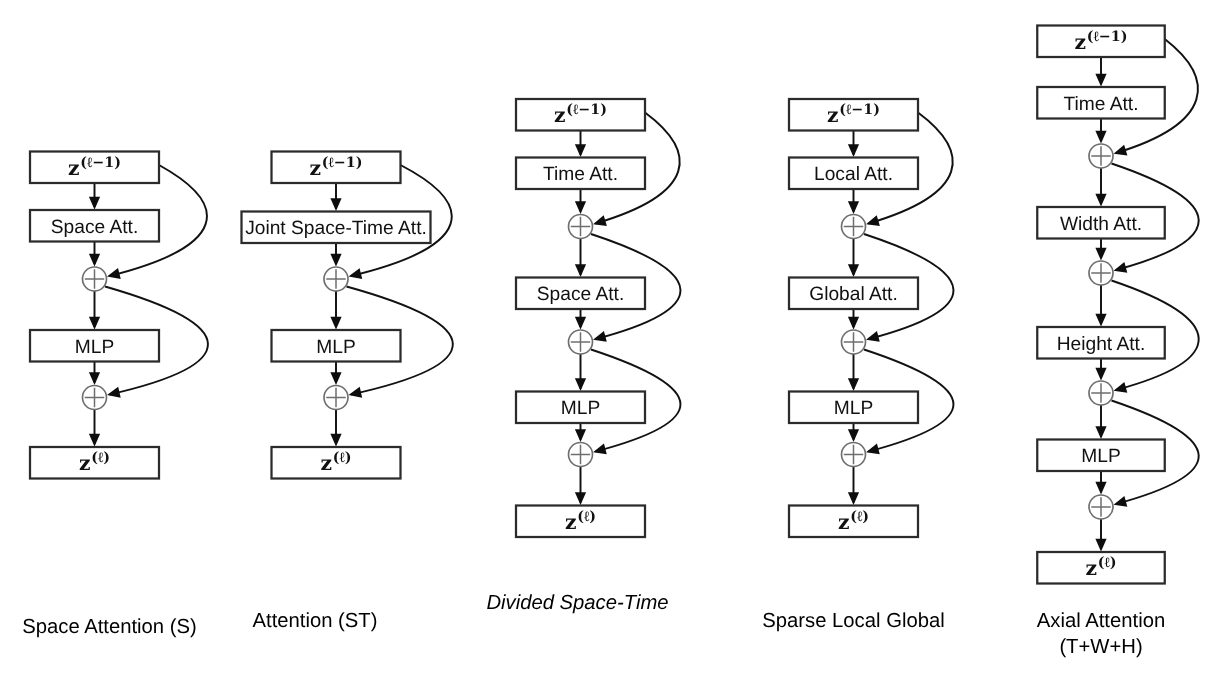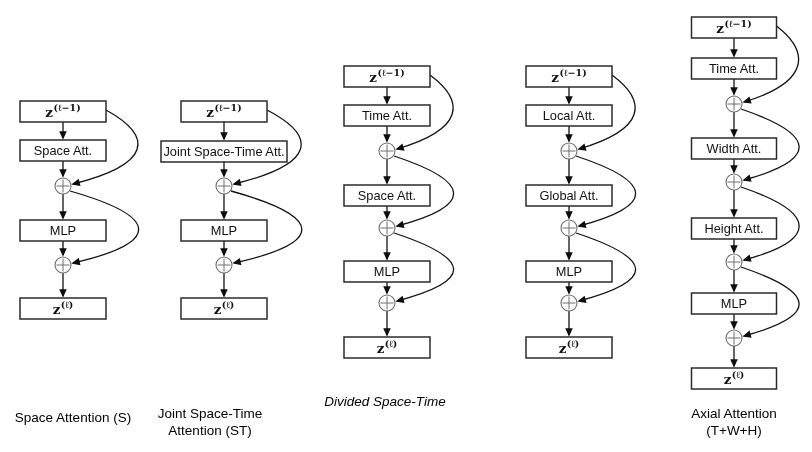--- a/index.html
+++ b/index.html
@@ -199,26 +199,26 @@
         <line x1="734" y1="331.5" x2="734" y2="344.5" class="addl"></line>
         <rect x="691.5" y="368" width="85" height="21" class="box"></rect>
         <text x="734" y="383.5" class="vartext"><tspan>z</tspan><tspan dy="-5.5" dx="0.5" class="vsup">(ℓ)</tspan></text>
       </g>
     </svg>
   <div id="captions">
       <div class="caption" style="left: -17px; top: 410px;">
         <div>Space Attention (S)</div>
       </div>
       <div class="caption" style="left: 120px; top: 406px;">
-        <div>Joint Space-Time</div>
         <div>Attention (ST)</div>
       </div>
       <div class="caption" style="left: 295px; top: 394px; font-style: italic;">
         <div>Divided Space-Time</div>
       </div>
       <div class="caption" style="left: 479px; top: 406px;">
+        <div>Sparse Local Global</div>
       </div>
       <div class="caption" style="left: 644px; top: 406px;">
         <div>Axial Attention</div>
         <div>(T+W+H)</div>
       </div>
     </div>
 </div>
 
 </body></html>

